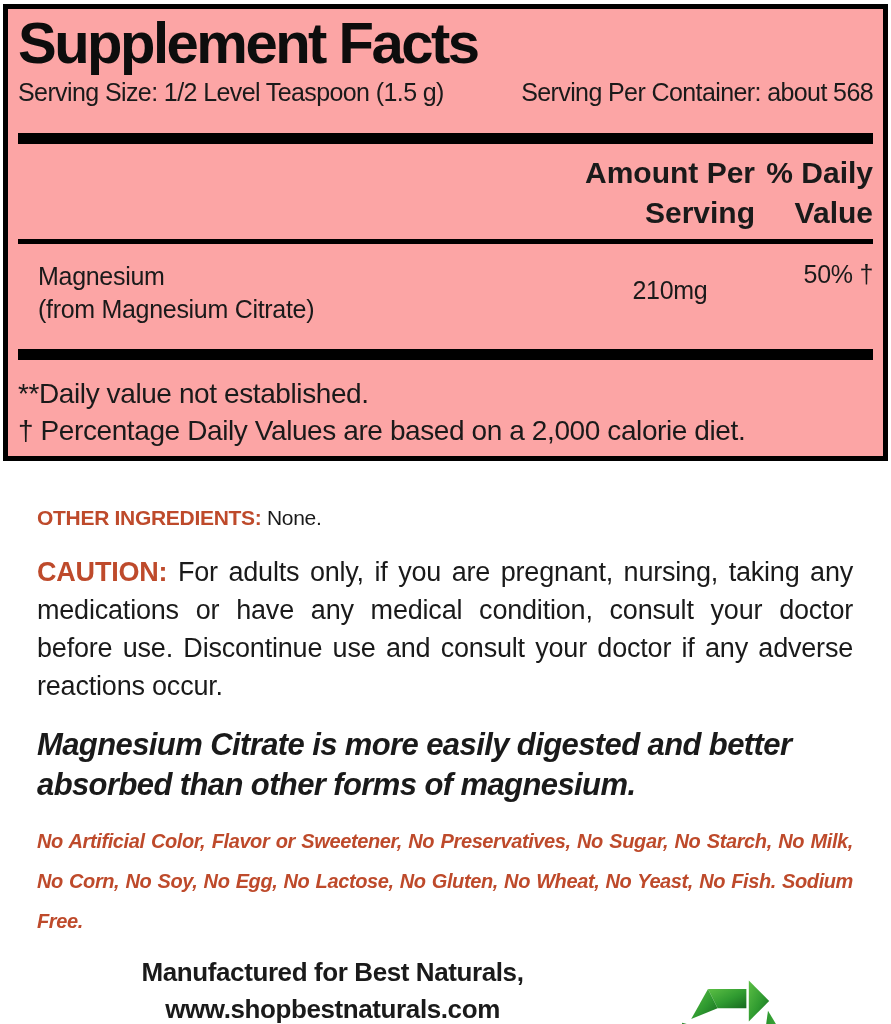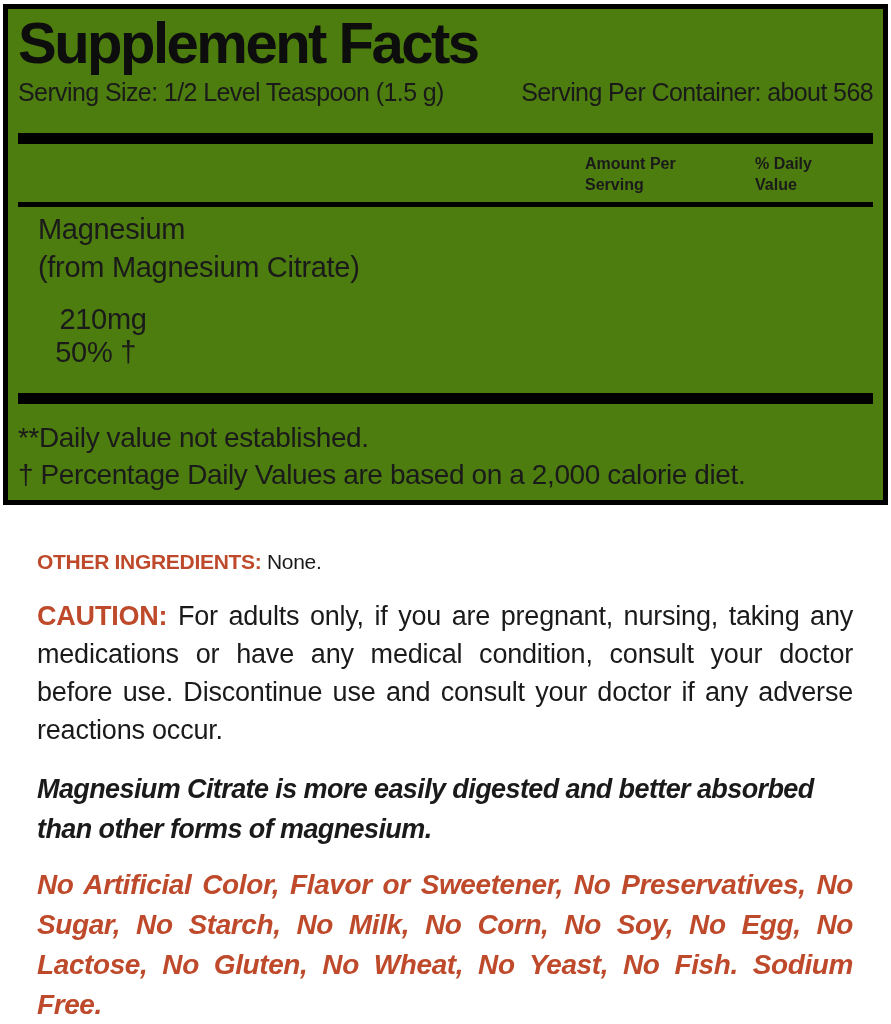--- a/index.html
+++ b/index.html
@@ -15,21 +15,21 @@
     color: var(--ink);
     font-family: "Liberation Sans", sans-serif;
     overflow: hidden;
   }
 
   
   .sf-box {
     margin: 4px 3px 0 3px;
     border: 5px solid #000;
     padding: 2px 10px 0 10px;
-    background: #4d7c0f;
+    background: #fca5a5;
   }
   .sf-title {
     font-size: 58px;
     font-weight: bold;
     letter-spacing: -2.5px;
     line-height: 1.02;
     margin: 2px 0 6px 0;
     color: #0d0d0d;
   }
   .sf-serving-row {
@@ -38,33 +38,32 @@
     font-size: 25px;
     letter-spacing: -0.6px;
     margin-bottom: 26px;
   }
   .sf-bar-thick { height: 11px; background: #000; }
   .sf-bar-med   { height: 5px;  background: #000; }
   .sf-headers {
     display: flex;
     justify-content: flex-end;
     font-weight: bold;
-    font-size: 16px;
+    font-size: 30px;
     line-height: 1.32;
-    text-align: left;
+    text-align: right;
     padding: 9px 0 7px 0;
   }
   .col-amount { width: 170px; }
   .col-dv     { width: 118px; }
   .sf-row {
     display: flex;
-    font-size: 29px;
+    font-size: 25px;
     letter-spacing: -0.3px;
-    padding: 4px 0 24px 0;
-    flex-direction: column;
+    padding: 16px 0 24px 0;
   }
   .sf-name { flex: 1; line-height: 1.3; padding-left: 20px; }
   .sf-amount { width: 170px; text-align: center; margin-top: 16px; }
   .sf-dv     { width: 118px; text-align: right; }
   .sf-footnotes {
     font-size: 28px;
     line-height: 1.32;
     letter-spacing: -0.4px;
     padding: 4px 0 6px 0;
     margin-top: 12px;
@@ -78,30 +77,30 @@
     margin-top: 23px;
     font-size: 27px;
     line-height: 38px;
     letter-spacing: -0.2px;
     text-align: justify;
   }
   .note-italic {
     margin-top: 20px;
     font-style: italic;
     font-weight: bold;
-    font-size: 27px;
+    font-size: 31px;
     line-height: 40px;
     letter-spacing: -0.6px;
   }
   .free-of {
     margin-top: 16px;
     color: var(--accent);
     font-weight: bold;
     font-style: italic;
-    font-size: 28px;
+    font-size: 20px;
     line-height: 40px;
     letter-spacing: -0.4px;
     text-align: justify;
   }
 
   
   .footer { position: relative; margin-top: 13px; }
   .footer-text {
     width: 665px;
     text-align: center;

